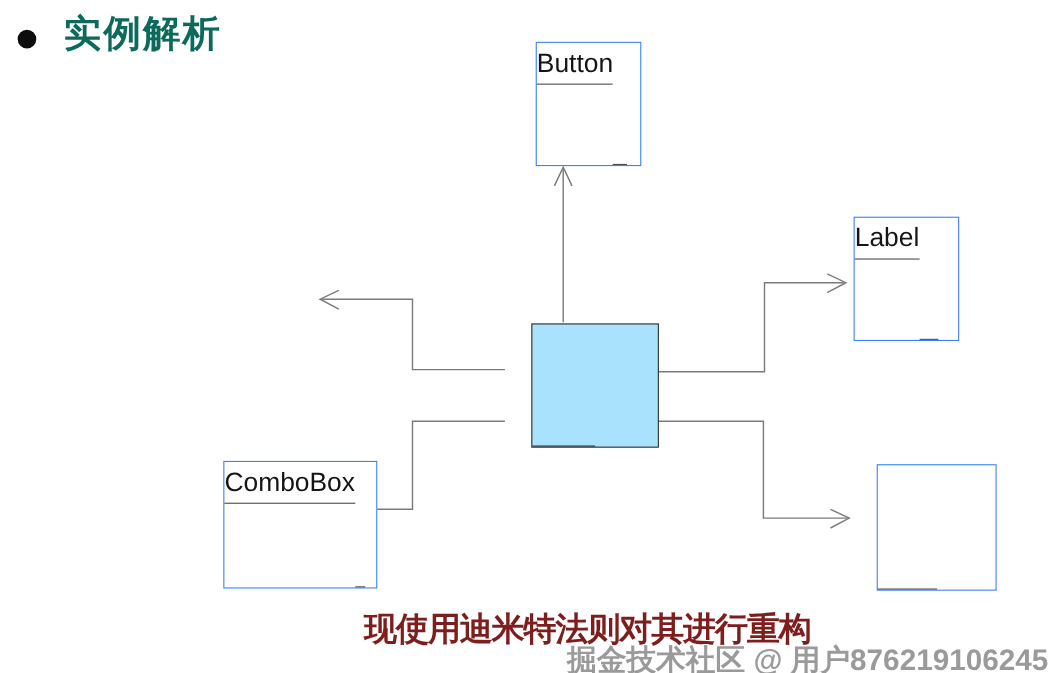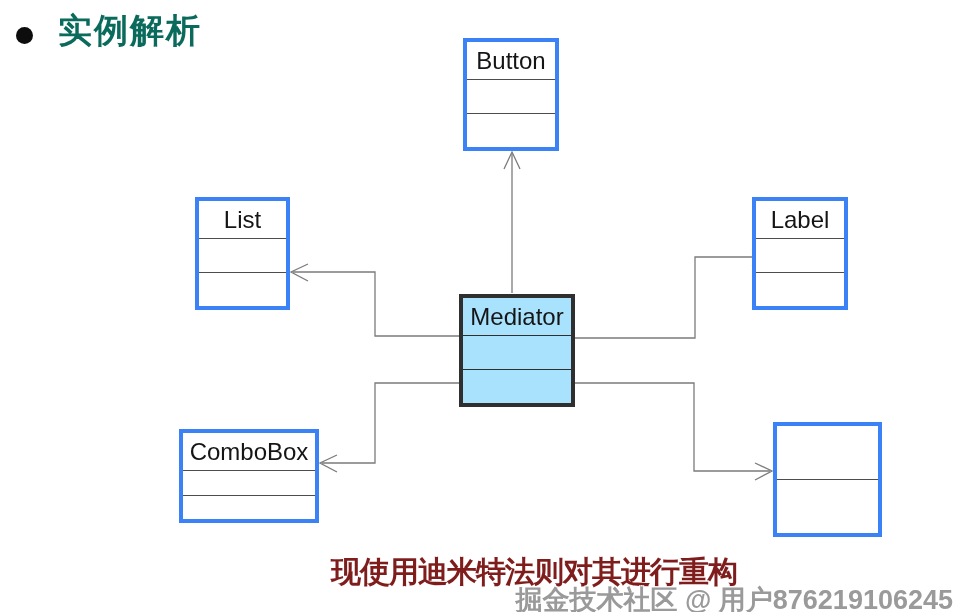--- a/index.html
+++ b/index.html
@@ -23,24 +23,25 @@
     letter-spacing:2px;
     white-space:nowrap;
     margin-left:12px;
   }
   
   #wires{position:absolute;left:0;top:0;width:959px;height:612px;}
   #wires path{fill:none;stroke:#7b7b7b;stroke-width:1.3px;}
   
   .class-box{
     position:absolute;
-    display:flex;flex-direction:column;
-    border:4px solid #3b82f6;
+    display:flex;flex-direction:row;
+    border:1px solid #3b82f6;
     background:#ffffff;
     box-sizing:border-box;
+    margin-left:24px;
   }
   .class-box .name{
     height:37px;flex:0 0 37px;
     display:flex;align-items:center;justify-content:center;
     border-bottom:1px solid #4d4d4d;
     font-size:24px;color:#151515;
     white-space:nowrap;
   }
   .class-box .attrs{flex:1 1 0;border-bottom:1px solid #4d4d4d;}
   .class-box .ops{flex:1 1 0;}
@@ -87,39 +88,33 @@
     <path d="M575,383 L694,383 L694,471 L770,471"></path>
     <path d="M755,463 L772,471 L755,480"></path>
   </svg>
 
   <div class="class-box" style="left:463px;top:38px;width:96px;height:113px;">
     <div class="name">Button</div>
     <div class="attrs"></div>
     <div class="ops"></div>
   </div>
 
-  <div class="class-box" style="left:195px;top:197px;width:95px;height:113px;">
-    <div class="name">List</div>
-    <div class="attrs"></div>
-    <div class="ops"></div>
-  </div>
 
   <div class="class-box" style="left:752px;top:197px;width:96px;height:113px;">
     <div class="name">Label</div>
     <div class="attrs"></div>
     <div class="ops"></div>
   </div>
 
   <div class="class-box mediator" style="left: 459px; top: 294px; width: 116px; height: 113px; background: rgb(169, 226, 253);">
-    <div class="name">Mediator</div>
     <div class="attrs"></div>
     <div class="ops"></div>
   </div>
 
-  <div class="class-box" style="left:179px;top:429px;width:140px;height:94px;">
+  <div class="class-box" style="left:179px;top:419px;width:140px;height:116px;">
     <div class="name">ComboBox</div>
     <div class="attrs"></div>
     <div class="ops"></div>
   </div>
 
   <div class="class-box" style="left:773px;top:422px;width:109px;height:115px;">
     <div class="attrs"></div>
     <div class="ops"></div>
   </div>
 

